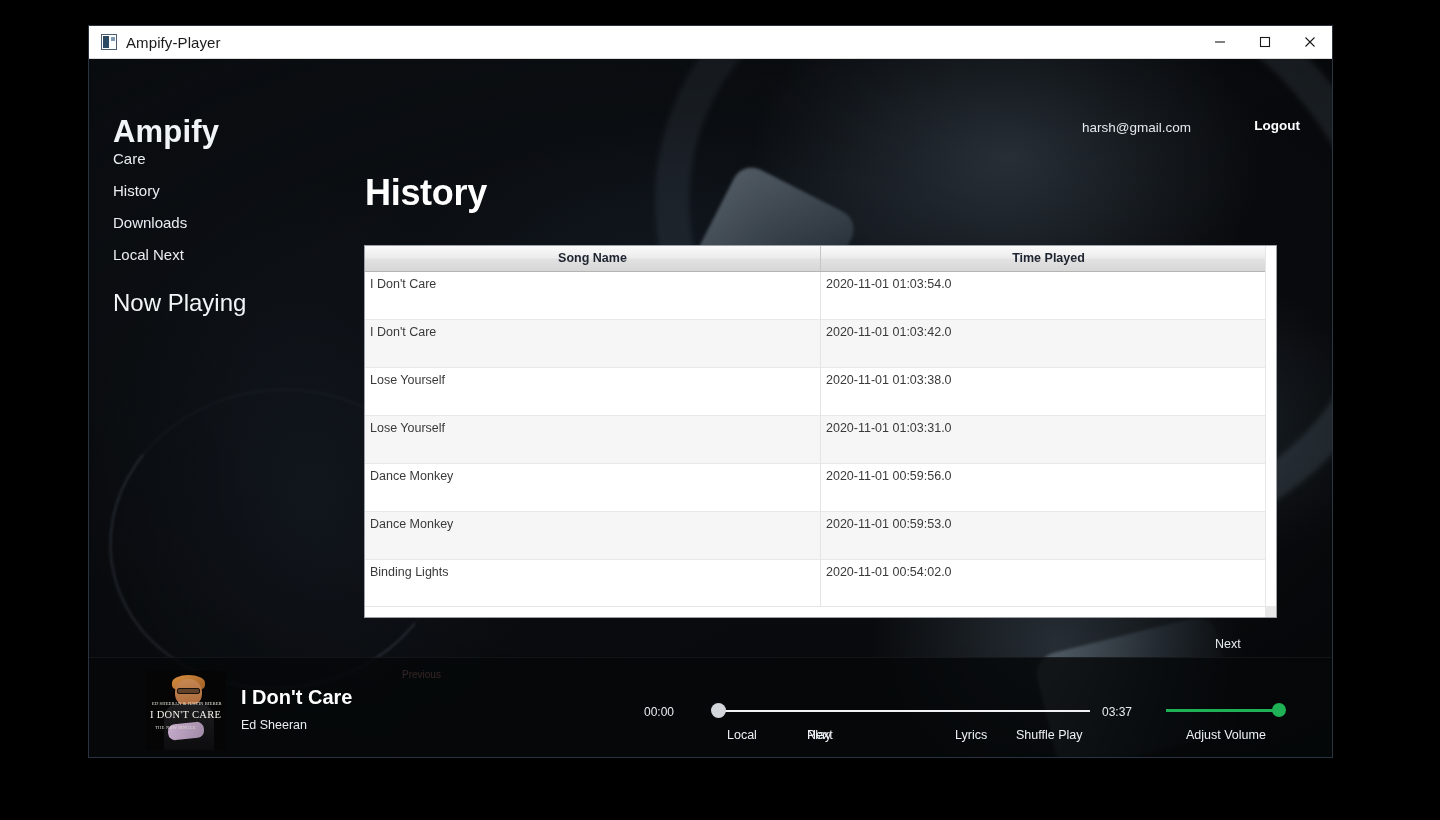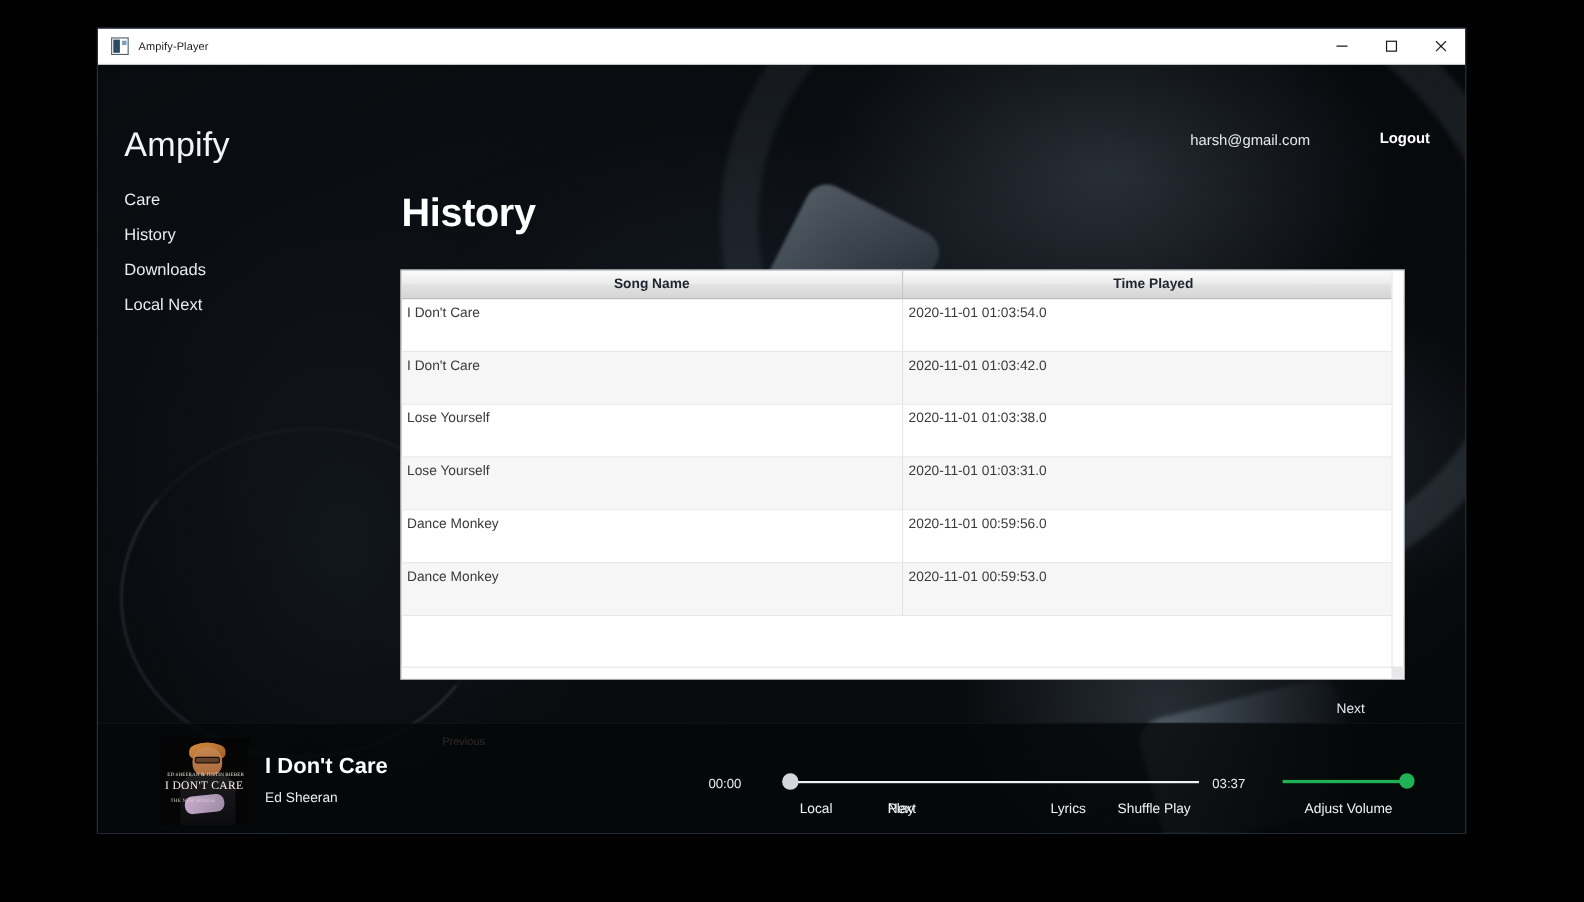--- a/index.html
+++ b/index.html
@@ -50,21 +50,21 @@
     background: #2d4a63;
   }
   #app-icon::after {
     content: "";
     position: absolute;
     left: 9px; top: 2px;
     width: 4px; height: 4px;
     background: #7d9bb5;
   }
   #title-text {
-    font-size: 10px;
+    font-size: 15px;
     color: #1b1b1b;
     letter-spacing: .1px;
     text-align: right;
   }
   .winbtn {
     width: 45px; height: 32px;
     display: flex; align-items: center; justify-content: center;
     color: #1a1a1a;
   }
   #winbtns { margin-left: auto; display: flex; height: 100%; }
@@ -164,23 +164,22 @@
     font-weight: bold;
     color: #ffffff;
     cursor: pointer;
   }
 
   
   #sidebar { position: absolute; left: 24px; top: 55px; width: 230px; }
   #brand {
     font-size: 31px;
     color: #f2f5f8;
-    font-weight: 400;
+    font-weight: 700;
     letter-spacing: .2px;
-    margin-bottom: 23px;
   }
   .nav-item {
     font-size: 15px;
     color: #e9edf1;
     margin-bottom: 15px;
     cursor: pointer;
     width: max-content;
   }
   #now-playing-heading {
     font-size: 24px;
@@ -417,20 +416,21 @@
 
     <div id="user-email">harsh@gmail.com</div>
     <div id="logout-btn">Logout</div>
 
     <div id="sidebar">
       <div id="brand">Ampify</div>
       <div class="nav-item">Care</div>
       <div class="nav-item">History</div>
       <div class="nav-item">Downloads</div>
       <div class="nav-item">Local Next</div>
+      <div id="now-playing-heading">Now Playing</div>
     </div>
 
     <div id="page-title">History</div>
 
     <div id="table-wrap">
       <table>
         <thead>
           <tr>
             <th style="width:50%">Song Name</th>
             <th style="width:50%">Time Played</th>
@@ -453,20 +453,24 @@
               <td>Lose Yourself</td>
               <td>2020-11-01 01:03:31.0</td>
             </tr>
             <tr>
               <td>Dance Monkey</td>
               <td>2020-11-01 00:59:56.0</td>
             </tr>
             <tr>
               <td>Dance Monkey</td>
               <td>2020-11-01 00:59:53.0</td>
+            </tr>
+            <tr>
+              <td>Binding Lights</td>
+              <td>2020-11-01 00:54:02.0</td>
             </tr>
           </tbody>
       </table>
       <div id="tbl-vscroll"></div>
       <div id="tbl-hscroll"></div>
       <div id="tbl-corner"></div>
     </div>
 
     <div id="prev-page">Previous</div>
     <div id="next-page">Next</div>

